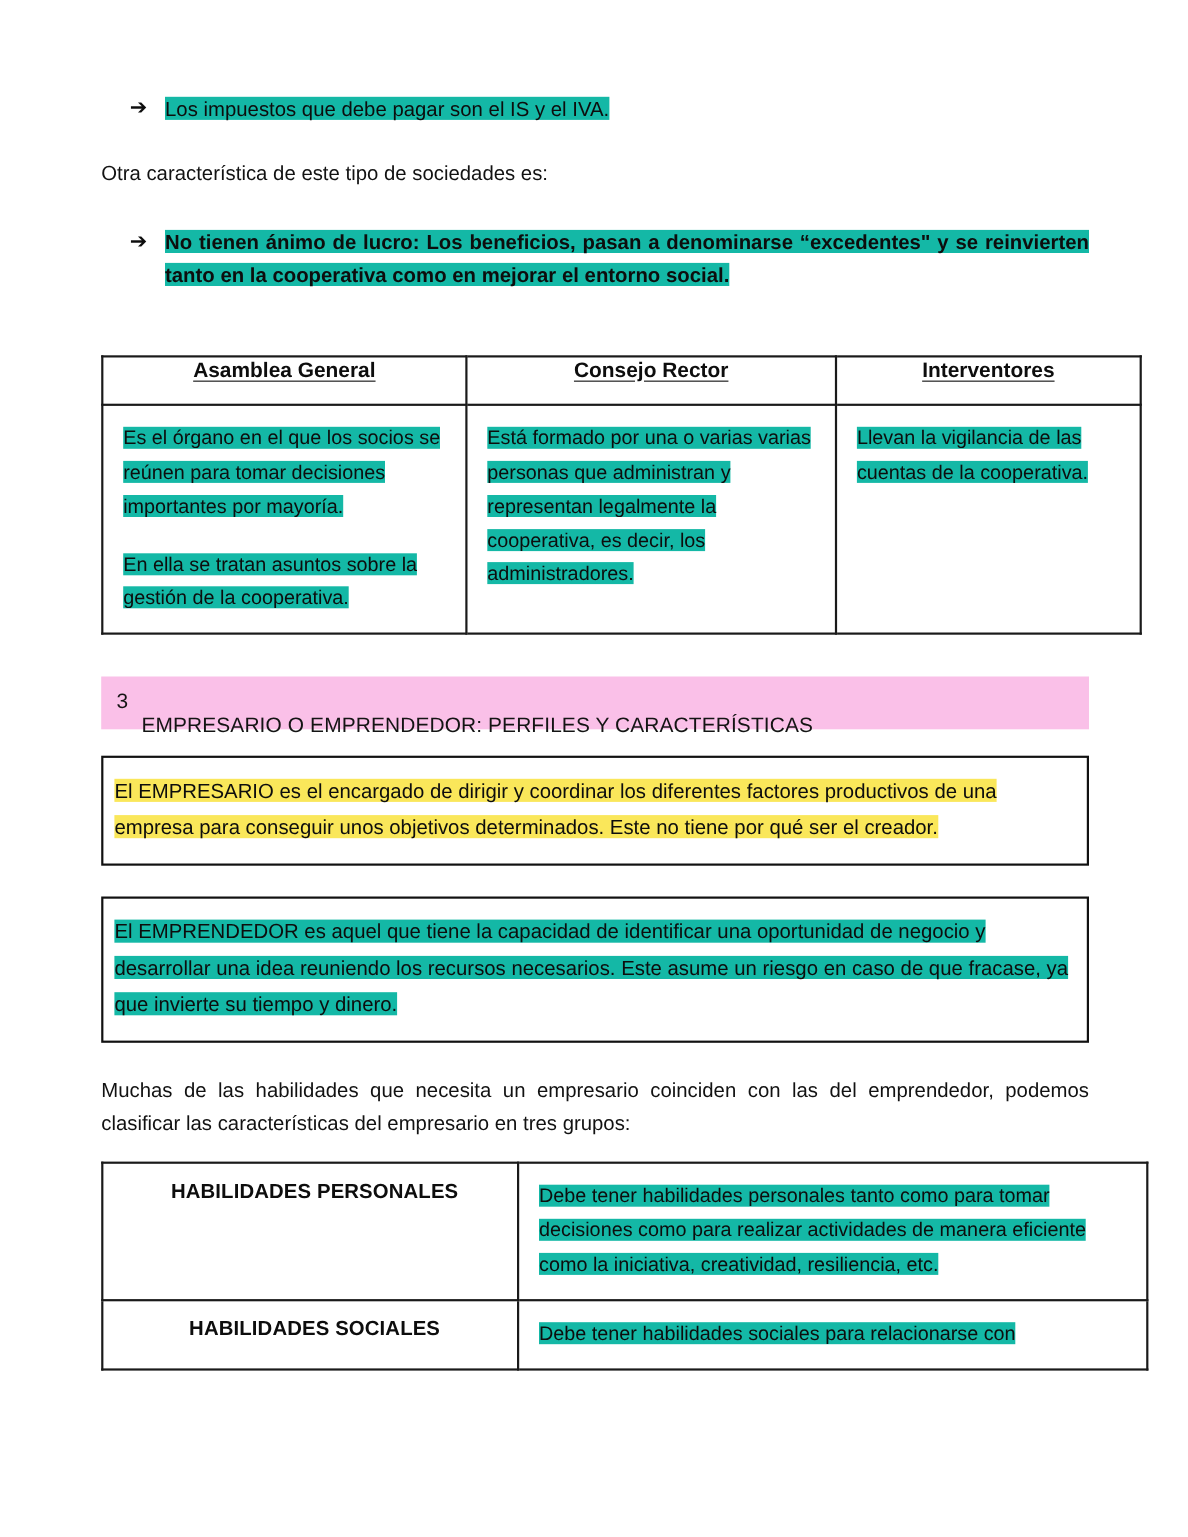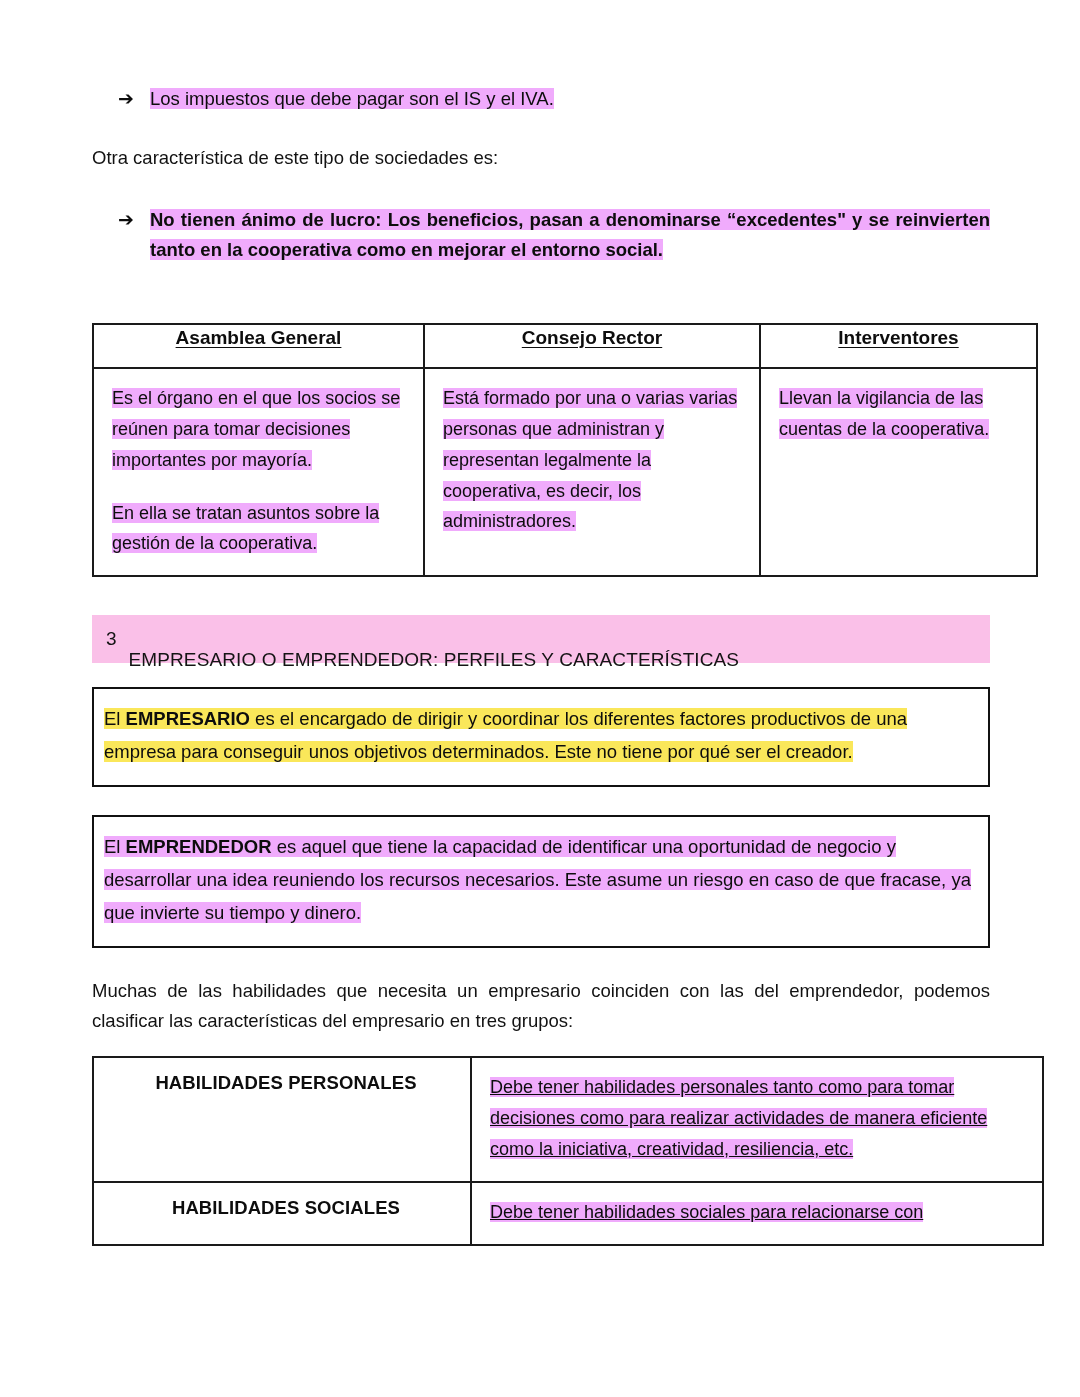--- a/index.html
+++ b/index.html
@@ -34,21 +34,21 @@
 
   
   .para {
     font-size: 18.5px;
     line-height: 1.62;
     color: #121212;
     margin: 0;
   }
   .para.justify { text-align: justify; }
 
-  .hl-teal  { background: #f0abfc; box-decoration-break: clone; -webkit-box-decoration-break: clone; }
+  .hl-teal  { background: #14b8a6; box-decoration-break: clone; -webkit-box-decoration-break: clone; }
   .hl-yellow{ background: #fae75a; box-decoration-break: clone; -webkit-box-decoration-break: clone; }
 
   
   .bullet {
     display: flex;
     align-items: flex-start;
     gap: 0;
     margin: 0;
   }
   .bullet .arrow {
@@ -113,21 +113,21 @@
   .col-s1 { width: 348px; margin-top: 31px; }
   .col-s2 { width: 542px; }
 
   td.skill-name {
     text-align: center;
     vertical-align: middle;
     font-weight: bold;
     font-size: 18.5px;
     letter-spacing: 0.1px;
   }
-  td.skill-desc { padding: 14px 10px 18px 12px; text-decoration: underline; }
+  td.skill-desc { padding: 14px 10px 18px 12px; }
 
   
   .section-banner {
     background: #fac0e8;
     width: 898px;
     height: 48px;
     display: flex;
     align-items: center;
     padding: 0 0 0 14px;
     box-sizing: border-box;
@@ -149,21 +149,21 @@
     border: 2px solid #111111;
     width: 898px;
     box-sizing: border-box;
     padding: 14px 8px 16px 10px;
   }
   .def-box .def-p {
     font-size: 18.5px;
     line-height: 1.78;
     margin: 0;
   }
-  .def-box b { font-weight: bold; }
+  .def-box b { font-weight: normal; }
 </style>
 </head>
 <body>
 
 <div class="page">
   <div class="content">
 
     <div class="bullet">
       <span class="arrow">➔</span>
       <span class="btext"><span class="hl-teal">Los impuestos que debe pagar son el IS y el IVA.</span></span>

